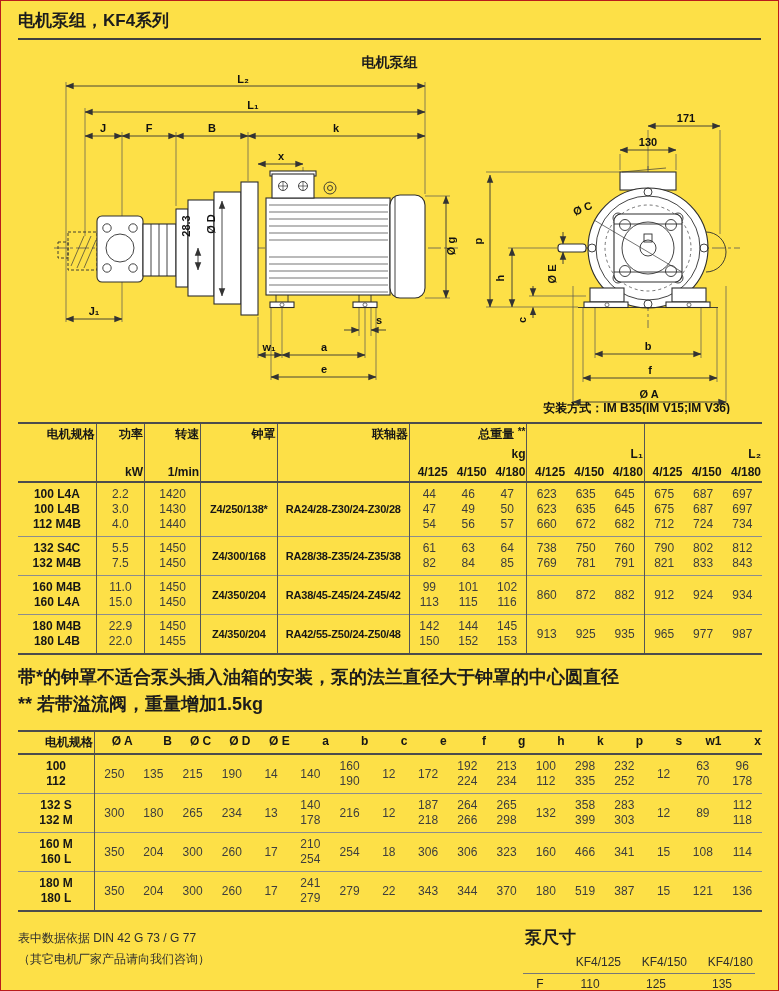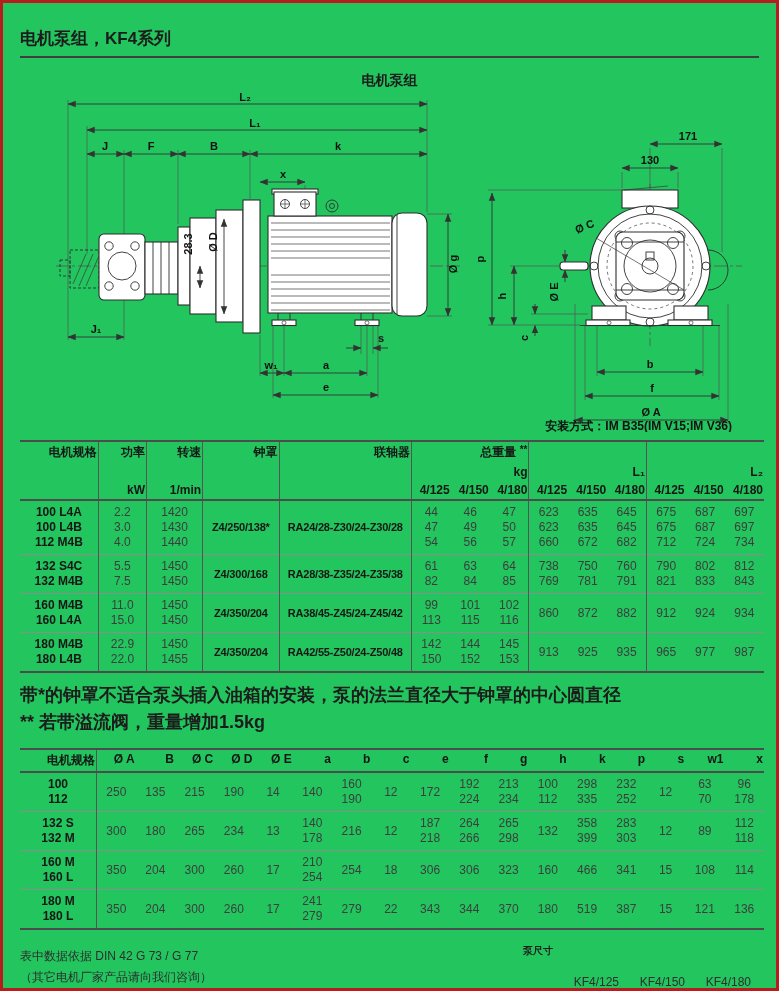--- a/index.html
+++ b/index.html
@@ -1,17 +1,17 @@
 <!DOCTYPE html>
 <html><head>
 <meta charset="utf-8">
 <style>
   html,body{margin:0;padding:0;background:#e9e9e9;}
-  .page{width:779px;height:991px;box-sizing:border-box;background:#22c55e;border:3px solid #b91c1c;
-        padding:22px 17px;font-family:"Liberation Sans",sans-serif;color:#222;overflow:hidden;position:relative;}
+  .page{width:779px;height:991px;box-sizing:border-box;background:#fde047;border:1px solid #b91c1c;
+        padding:6px 17px;font-family:"Liberation Sans",sans-serif;color:#222;overflow:hidden;position:relative;}
   h1{font-size:17px;font-weight:bold;margin:2px 0 6px 0;color:#1c1c1c;}
   .rule{border-bottom:2px solid #3f3f3f;margin:0 0 14px 0;}
   h2{font-size:14px;font-weight:bold;margin:0 0 2px 0;color:#1c1c1c;text-align:center;}
 
   .drawing{position:relative;height:340px;margin:2px 0 8px 0;}
   .drawing svg{position:absolute;left:0;top:0;}
   .geo{fill:#fff;stroke:#2e2e2e;stroke-width:1.1;}
   .geo2{fill:none;stroke:#2e2e2e;stroke-width:0.9;}
   .thin{fill:none;stroke:#3a3a3a;stroke-width:0.7;}
   .dim{stroke:#333;stroke-width:0.9;fill:none;}
@@ -38,21 +38,21 @@
   th.tl{text-align:left;padding-left:6px;}
 
   .notes{margin:10px 0 14px 0;}
   .notes p{margin:3px 0;font-size:18px;font-weight:bold;color:#1c1c1c;}
 
   .footer-row{display:flex;margin-top:14px;}
   .f-notes{flex:1;font-size:12px;color:#2e2e2e;}
   .f-notes p{margin:4px 0;}
   .f-notes p.gap{margin-top:30px;}
   .pump{width:238px;}
-  .pump .ptitle{font-size:10px;font-weight:bold;margin:0 0 15px 2px;color:#1c1c1c;}
+  .pump .ptitle{font-size:17px;font-weight:bold;margin:0 0 4px 2px;color:#1c1c1c;}
   #table3{width:232px;font-size:12px;}
   #table3 th{font-weight:normal;color:#2e2e2e;padding:2px 2px 4px 2px;text-align:right;}
   #table3 td{padding:3px 2px;text-align:center;color:#2e2e2e;border-top:1px solid #777;}
   #table3 tbody tr:last-child td{border-bottom:1px solid #777;}
   #table3 td.plabel{color:#222;}
   #table3 col.lab{width:34px;}
 </style>
 </head>
 <body>
 

